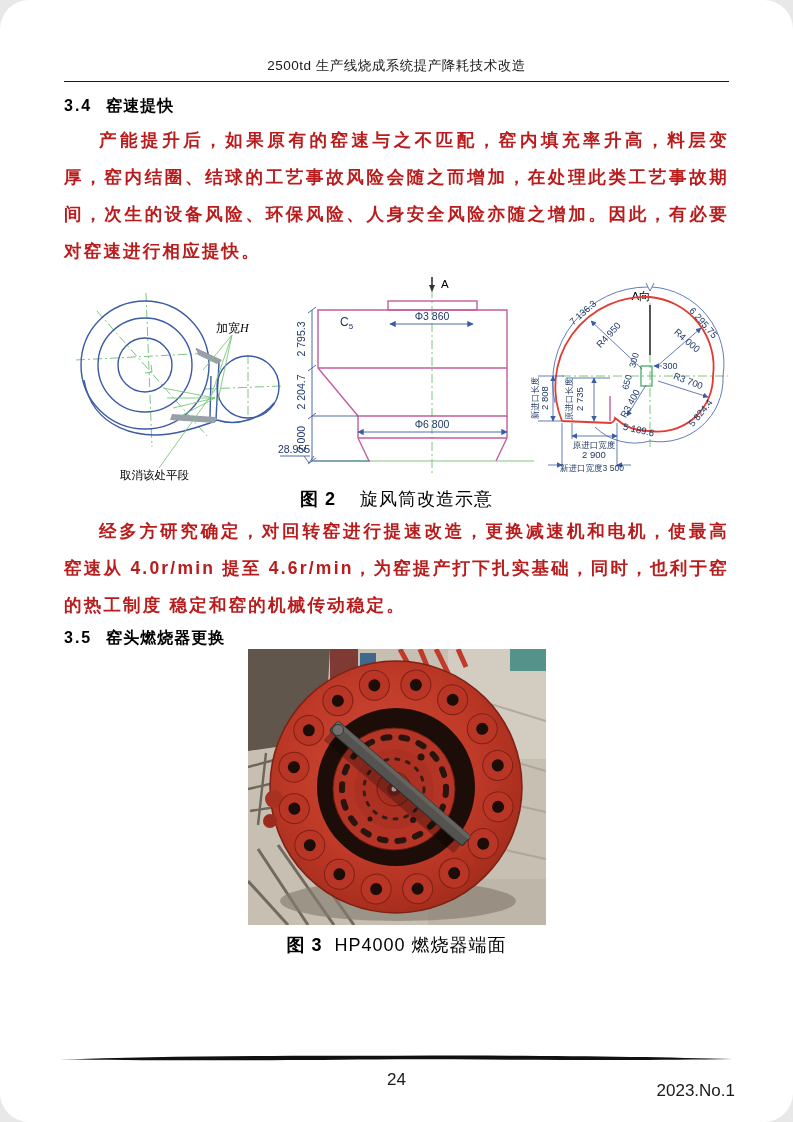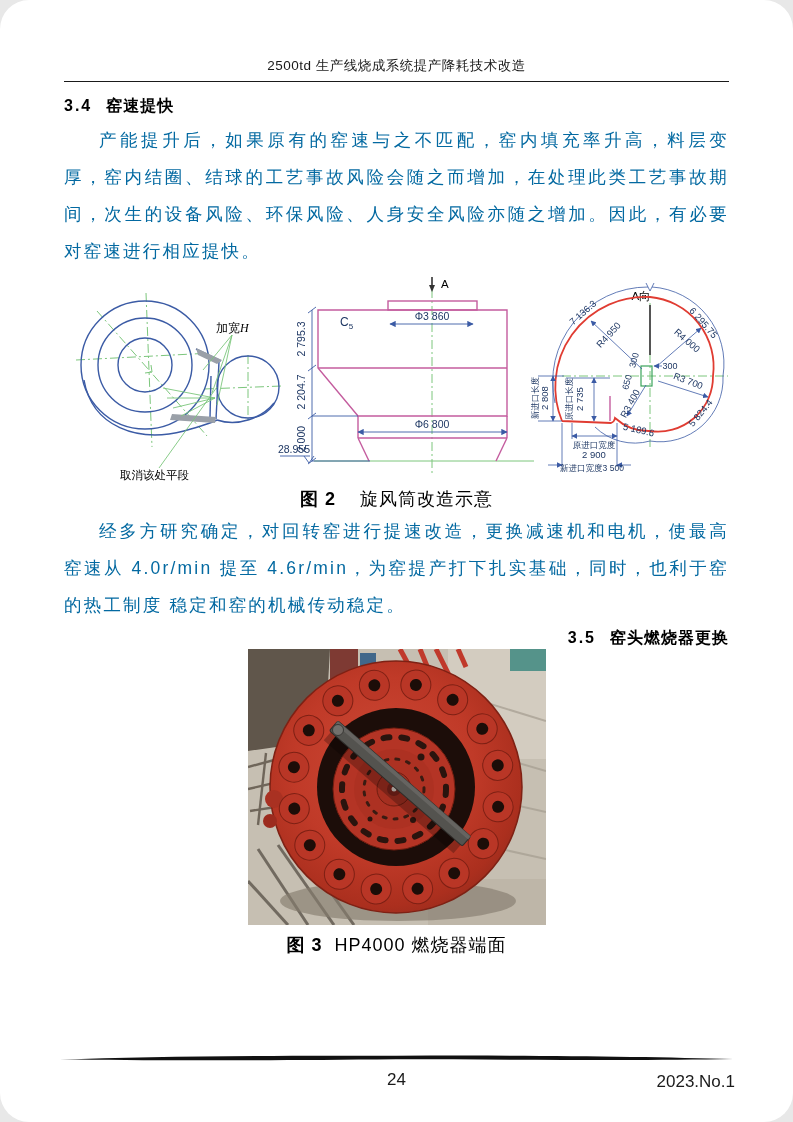--- a/index.html
+++ b/index.html
@@ -4,36 +4,36 @@
 <style>
   html,body{margin:0;padding:0;background:#e8e8e8;}
   .page{width:793px;height:1122px;position:relative;background:#ffffff;margin:0 auto;
         font-family:"Liberation Sans",sans-serif;color:#111;overflow:hidden;border-radius:29px;}
   .content{position:absolute;left:64px;top:0;width:665px;}
   .doc-header{margin-top:57px;text-align:center;font-size:13.5px;letter-spacing:.5px;color:#1a1a1a;}
   .header-rule{margin:6px 0 0 0;border:none;border-top:1.8px solid #1a1a1a;}
   .sec-heading{margin:14px 0 0 0;font-size:16px;font-weight:700;letter-spacing:1px;color:#000;}
   .sec-heading .num{margin-right:14px;letter-spacing:2px;}
   .body-para{margin:5px 0 0 0;font-size:17.5px;line-height:37px;text-align:justify;
-             letter-spacing:2.2px;text-indent:2em;color:#0369a1;}
+             letter-spacing:2.2px;text-indent:2em;color:#b91c1c;font-weight:bold;}
   .body-para sup{font-size:11px;vertical-align:6px;letter-spacing:0;}
   .fig2-wrap{margin-top:5px;height:212px;}
   .fig-caption{margin-top:0;text-align:center;font-size:18px;height:24px;line-height:24px;
                letter-spacing:1px;color:#000;}
   .fig-caption .cap-label{font-weight:600;margin-right:24px;}
   .fig-caption.c3 .cap-label{margin-right:12px;}
   .p2{margin-top:2px;}
-  .h35{margin-top:4px;text-align:right;}
+  .h35{margin-top:4px;}
   .p3{margin-top:2px;}
   .fig3-wrap{margin-top:0;text-align:center;}
   .cap3{margin-top:4px;text-align:center;}
   .doc-footer{position:absolute;left:58px;top:1048px;width:677px;font-size:17px;color:#1a1a1a;}
   .footer-texts{position:relative;height:20px;margin-top:2px;}
   .footer-page{position:absolute;left:0;width:100%;text-align:center;}
-  .footer-issue{position:absolute;right:0;top:2px;text-align:center;}
+  .footer-issue{position:absolute;right:0;top:11px;text-align:center;}
   svg text{font-family:"Liberation Sans",sans-serif;}
 </style>
 </head>
 <body>
 
 <div class="page">
   <div class="content">
 
     <div class="doc-header">2500td 生产线烧成系统提产降耗技术改造</div>
     <hr class="header-rule">

